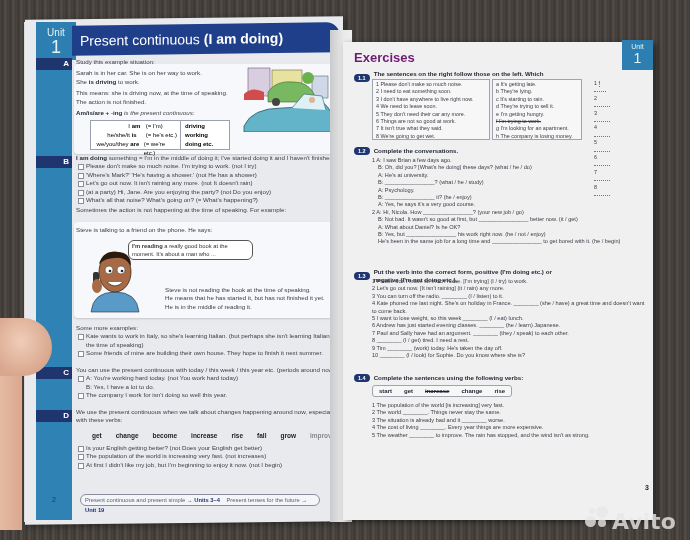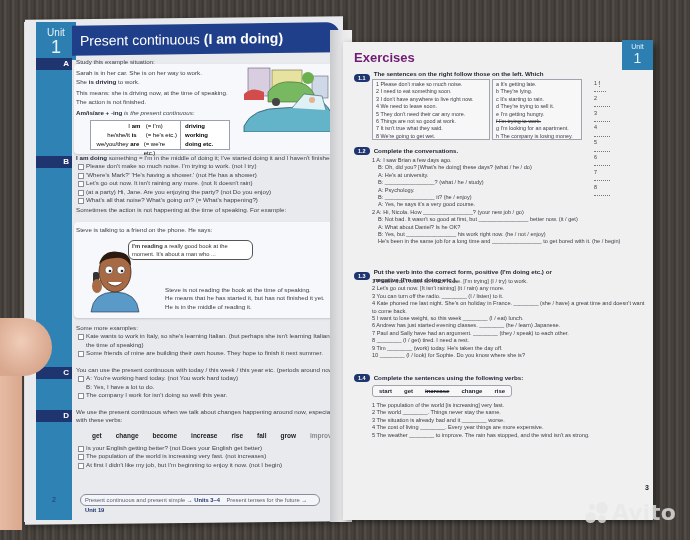--- a/index.html
+++ b/index.html
@@ -137,21 +137,21 @@
   }
   .palm {
     position: absolute; left: 0; top: 360px; width: 22px; height: 170px;
     background: linear-gradient(90deg, #e6bba3, #d9a78e);
     border-radius: 0 10px 0 0;
   }
   
   .avito { position: absolute; left: 585px; top: 500px; display: flex; align-items: center; gap: 3px; opacity: 0.8; }
   .avito-dots { position: relative; width: 24px; height: 22px; }
   .avito-dots span { position: absolute; border-radius: 50%; background: #e8e8e8; }
-  .avito-text { color: #e8e8e8; font-size: 22px; font-weight: bold; font-family: "DejaVu Sans", sans-serif; }
+  .avito-text { color: #e8e8e8; font-size: 22px; font-weight: bold; font-family: "DejaVu Sans", sans-serif; margin-top: 9px; }
 </style>
 </head>
 <body>
 
 <div class="book">
 
   <div class="left-edge"></div>
   <div class="left-page"></div>
   <div class="side-strip"></div>
   <div class="unit-box">

